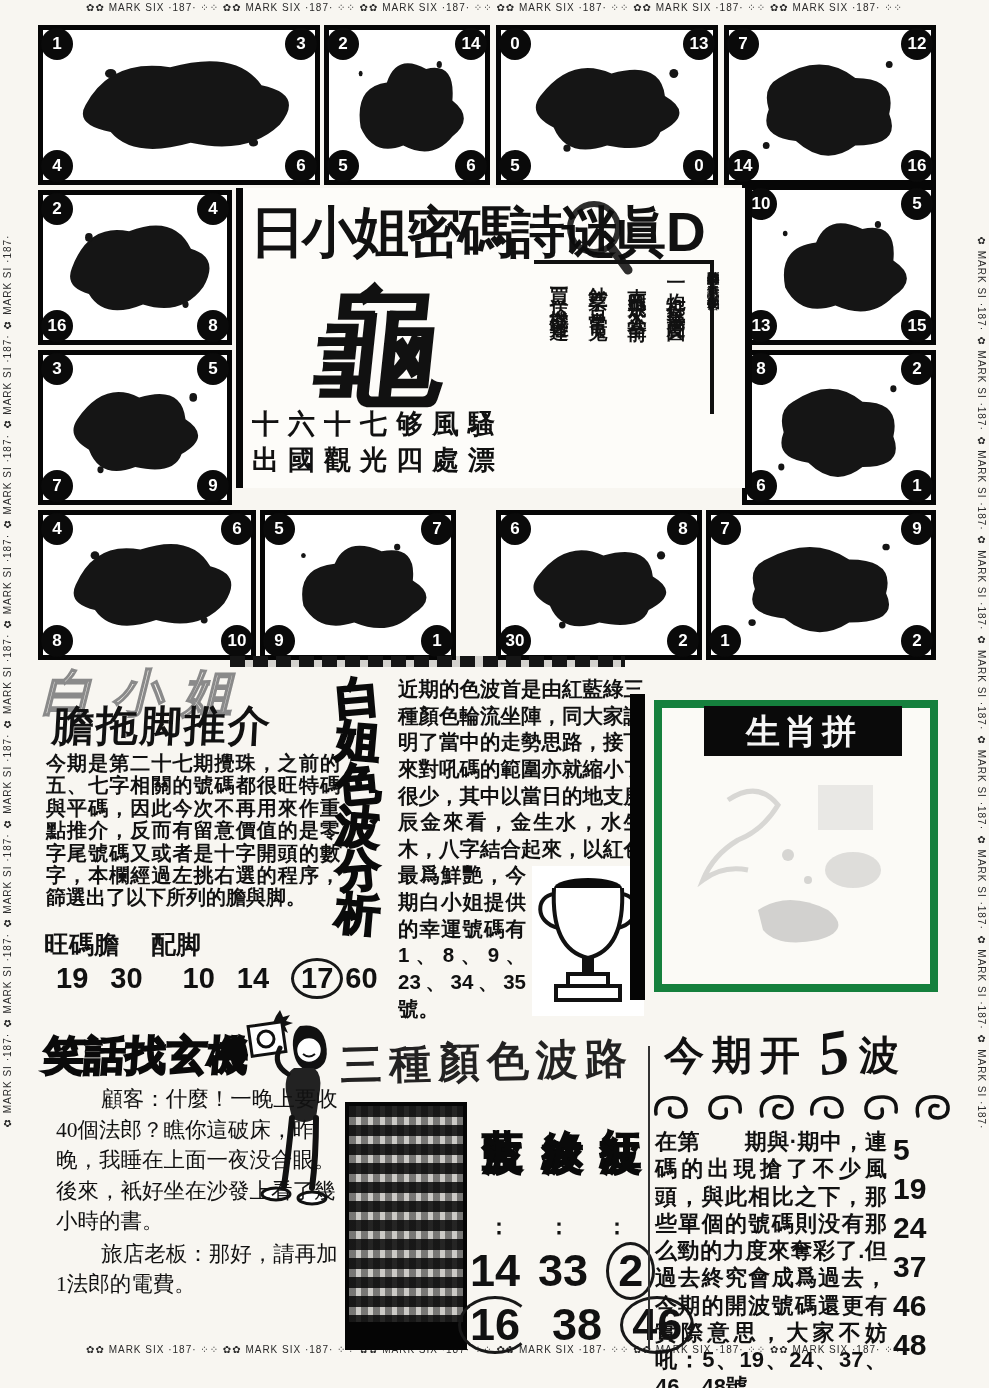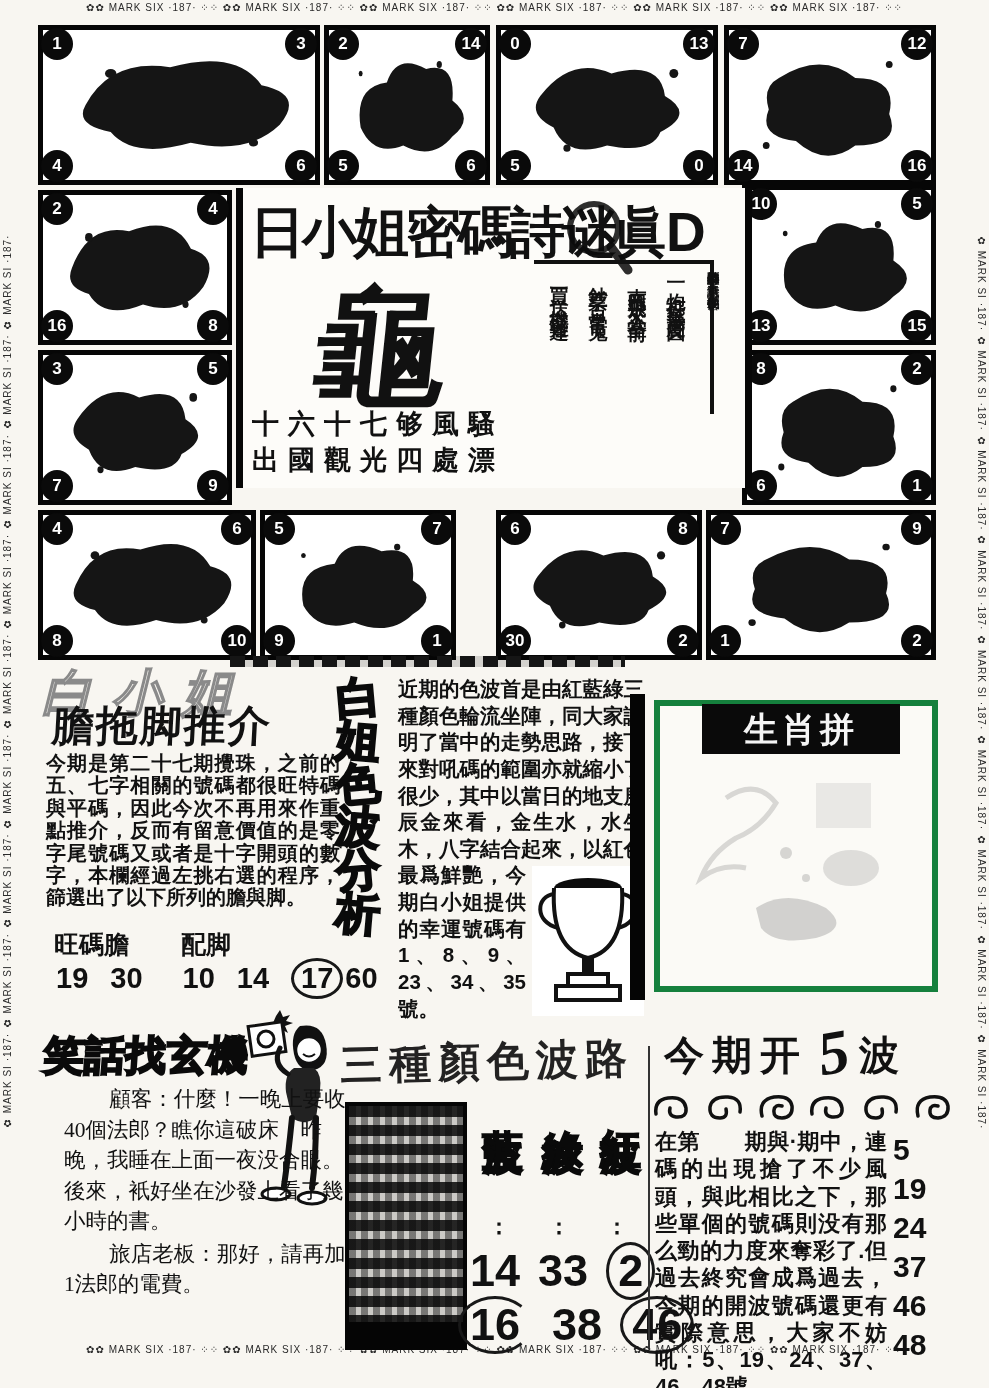--- a/index.html
+++ b/index.html
@@ -39,47 +39,47 @@
                font-family:"Liberation Serif",serif;font-weight:600;white-space:nowrap;}
 
   .divider-dots{left:230px;top:656px;width:395px;height:11px;
     background:repeating-linear-gradient(90deg,#151515 0 15px,rgba(0,0,0,.15) 15px 23px);}
 
   
   .bg-outline{left:46px;top:660px;font-size:50px;font-weight:900;letter-spacing:20px;color:transparent;
               -webkit-text-stroke:1.5px #8a8a8a;transform:skewX(-14deg);white-space:nowrap;}
   .dan-heading{left:52px;top:698px;font-size:42px;font-weight:900;letter-spacing:2px;transform:skewX(-3deg);white-space:nowrap;}
   .dan-body{left:46px;top:752px;width:294px;font-size:20px;line-height:1.12;font-weight:600;text-align:justify;}
-  .dan-labels{left:54px;top:928px;font-size:25px;font-weight:900;display:flex;gap:52px;}
+  .dan-labels{left:44px;top:928px;font-size:25px;font-weight:900;display:flex;gap:32px;}
   .dan-numbers{left:56px;top:958px;font-size:29px;font-weight:600;display:flex;align-items:center;}
   .dan-numbers span{margin-right:22px;}
   .dan-numbers .gap{margin-right:40px;}
   .ring{display:inline-block;border:3px solid #181818;border-radius:50%;padding:1px 7px;margin-right:2px!important;}
   .ring--open{border-right-color:transparent;}
 
   
   .sebo-heading{left:336px;top:676px;display:flex;flex-direction:column;line-height:.98;}
   .sebo-heading span{font-size:44px;font-weight:900;color:#fff;-webkit-text-stroke:2.4px #0a0a0a;}
   .sebo-heading span:nth-child(odd){transform:rotate(-5deg);}
   .sebo-heading span:nth-child(even){transform:rotate(5deg);}
   .sebo-body{left:398px;top:676px;width:246px;font-size:20.5px;line-height:1.3;font-weight:600;text-align:justify;}
   .trophy{float:right;margin:4px 0 0 6px;background:#fff;}
   .vbar{left:630px;top:694px;width:15px;height:306px;background:#050505;}
 
   
-  .sx-box{left:654px;top:700px;width:284px;height:292px;border:6px solid #15803d;background:#fbfaf6;box-sizing:border-box;}
+  .sx-box{left:654px;top:700px;width:284px;height:292px;border:8px solid #15803d;background:#fbfaf6;box-sizing:border-box;}
   .sx-band{position:absolute;left:42px;top:-2px;width:198px;height:50px;background:#0a0a0a;color:#f5f5f5;
            font-size:34px;font-weight:900;text-align:center;line-height:50px;letter-spacing:4px;}
   .sx-sketch{position:absolute;left:6px;top:52px;width:250px;height:200px;opacity:.55;}
 
   
   .joke-heading{left:44px;top:1028px;font-size:40px;font-weight:900;letter-spacing:1px;color:#fff;
                 -webkit-text-stroke:2.6px #0a0a0a;transform:skewX(-4deg);white-space:nowrap;}
   .joke-body{left:48px;top:1084px;width:298px;font-size:21.5px;line-height:1.42;font-family:"Liberation Serif",serif;}
-  .joke-body p{margin:0 0 2px 16px;text-indent:2.1em;}
+  .joke-body p{margin:0 0 2px 8px;text-indent:2.1em;}
   .cartoon{left:214px;top:1008px;}
 
   
   .sanbo-heading{left:340px;top:1034px;font-size:42px;font-weight:900;letter-spacing:7px;
                  font-family:"Liberation Serif",serif;transform:rotate(-1.5deg);white-space:nowrap;opacity:.92;}
   .smudge{left:345px;top:1102px;width:122px;height:248px;border:4px solid #050505;box-sizing:border-box;
     background:
       repeating-linear-gradient(180deg,rgba(8,8,8,.88) 0 11px,rgba(70,70,70,.25) 11px 19px),
       repeating-linear-gradient(90deg,rgba(0,0,0,.45) 0 7px,rgba(0,0,0,0) 7px 12px);}
   .smudge::after{content:"";position:absolute;left:0;bottom:0;width:100%;height:24px;background:#050505;}

